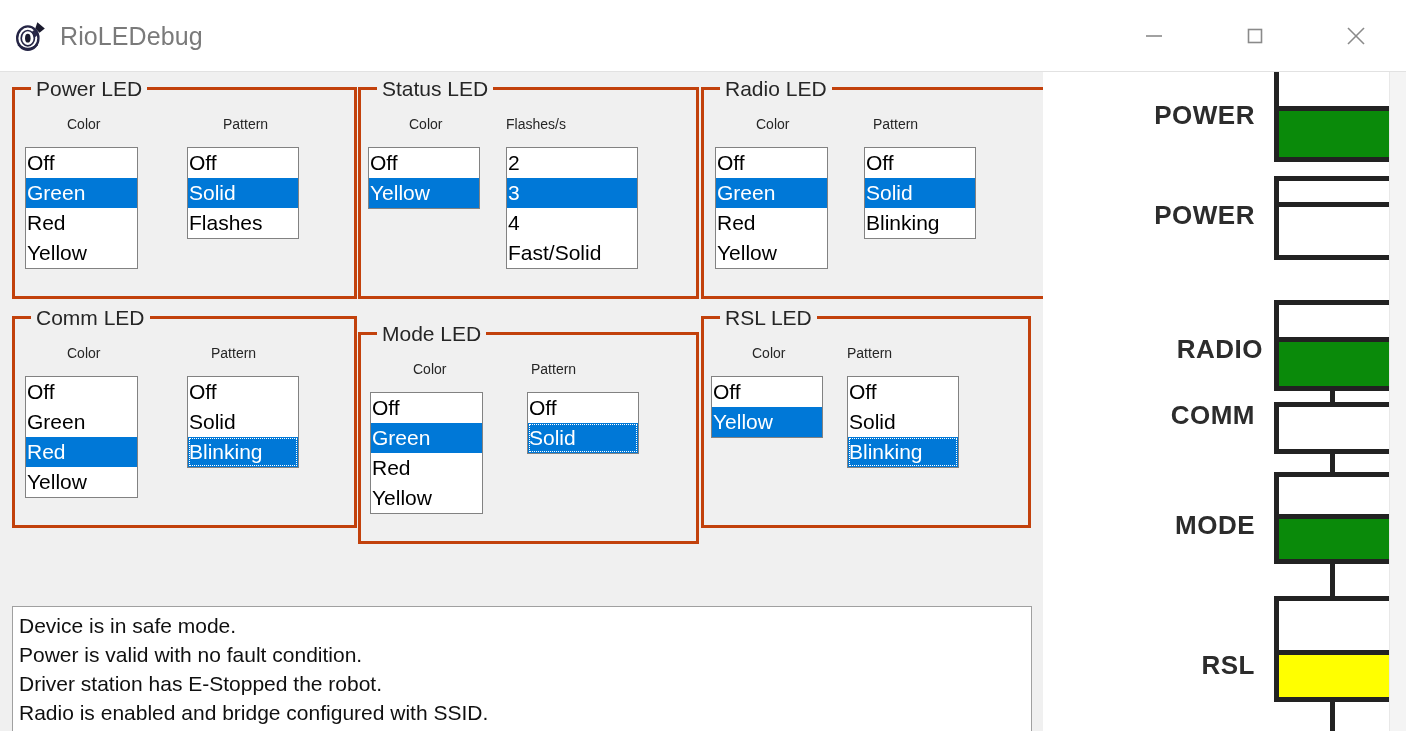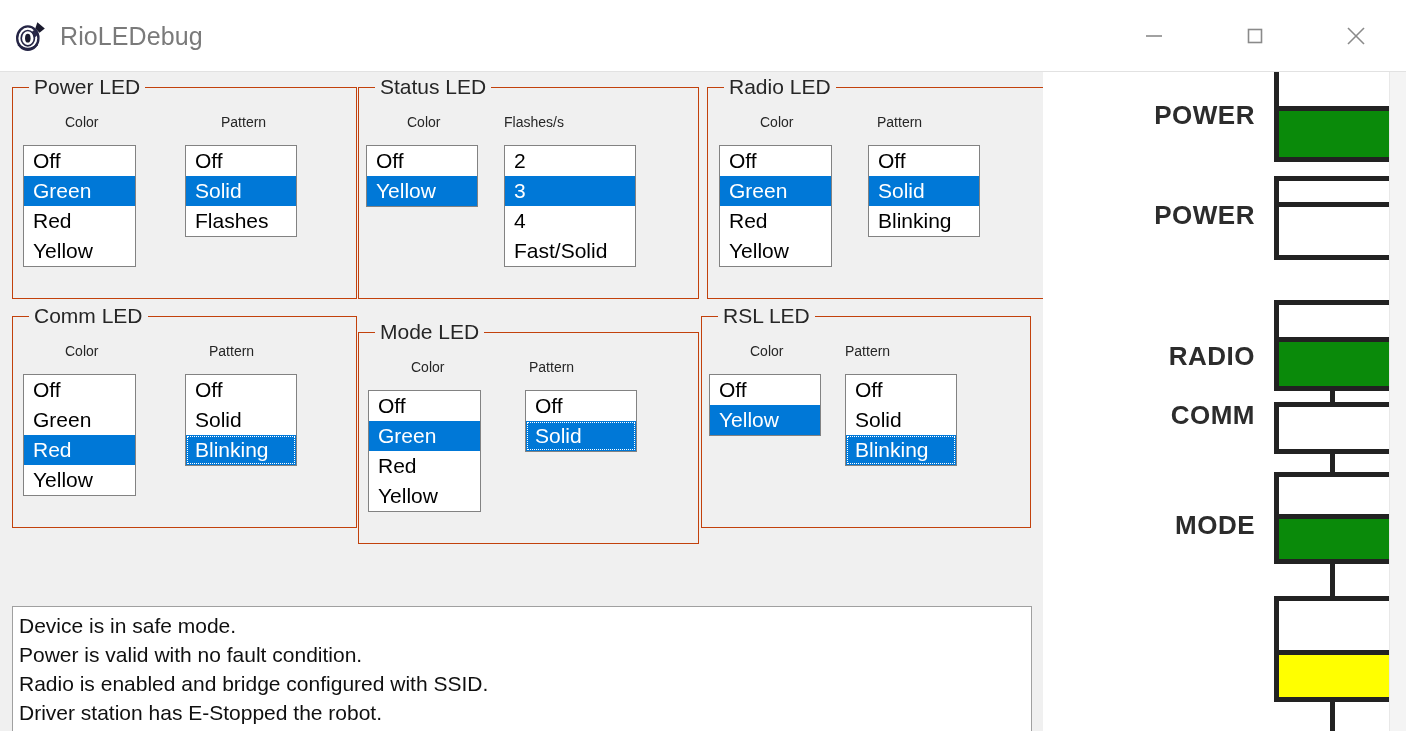--- a/index.html
+++ b/index.html
@@ -74,21 +74,21 @@
     left: 0;
     top: 72px;
     width: 1043px;
     height: 659px;
     background: #f0f0f0;
     box-sizing: border-box;
   }
 
   .groupbox {
     position: absolute;
-    border: 1px solid #c2410c;
+    border: 3px solid #c2410c;
     box-sizing: border-box;
     background: transparent;
   }
   .gb-title {
     position: absolute;
     top: -13px;
     left: 16px;
     padding: 0 5px;
     background: #f0f0f0;
     font-size: 21px;
@@ -111,21 +111,21 @@
     border: 1px solid #828282;
     box-sizing: border-box;
     overflow: hidden;
   }
   .listbox.focused {
     border: 1px solid #828282;
   }
   .lb-item {
     height: 30px;
     line-height: 30px;
-    padding-left: 9px;
+    padding-left: 1px;
     font-size: 21px;
     color: #000000;
     white-space: nowrap;
     box-sizing: border-box;
     font-family: "Liberation Sans", sans-serif;
   }
   .lb-item.selected {
     background: #0078d7;
     color: #ffffff;
   }
@@ -270,21 +270,21 @@
       </div>
       <span class="col-label" style="left:145px; top:26px;">Flashes/s</span>
       <div class="listbox" style="left:145px; top:57px; width:132px; height:122px;">
         <div class="lb-item">2</div>
         <div class="lb-item selected">3</div>
         <div class="lb-item">4</div>
         <div class="lb-item">Fast/Solid</div>
       </div>
     </div>
 
-    <div class="groupbox" style="left:701px; top:15px; width:384px; height:212px;margin-left:6px;">
+    <div class="groupbox" style="left:701px; top:15px; width:384px; height:212px;">
       <span class="gb-title">Radio LED</span>
       <span class="col-label" style="left:52px; top:26px;">Color</span>
       <div class="listbox" style="left:11px; top:57px; width:113px; height:122px;">
         <div class="lb-item">Off</div>
         <div class="lb-item selected">Green</div>
         <div class="lb-item">Red</div>
         <div class="lb-item">Yellow</div>
       </div>
       <span class="col-label" style="left:169px; top:26px;">Pattern</span>
       <div class="listbox" style="left:160px; top:57px; width:112px; height:92px;">
@@ -338,22 +338,22 @@
       <div class="listbox focused" style="left:143px; top:57px; width:112px; height:92px;">
         <div class="lb-item">Off</div>
         <div class="lb-item">Solid</div>
         <div class="lb-item selected focus-ring">Blinking</div>
       </div>
     </div>
 
     <div class="statusbox">
       <div class="status-line">Device is in safe mode.</div>
       <div class="status-line">Power is valid with no fault condition.</div>
+      <div class="status-line">Driver station has E-Stopped the robot.</div>
       <div class="status-line">Radio is enabled and bridge configured with SSID.</div>
-      <div class="status-line">Driver station has E-Stopped the robot.</div>
       <div class="status-line">Outputs enabled. Autonomous mode.</div>
 
     </div>
 
   </div>
 
   <div class="led-panel">
 
     <div class="bezel-divider" style="left:287px; top:-6px; height:50px;"></div>
     <div class="bezel-divider" style="left:287px; top:108px; height:62px;"></div>
@@ -366,27 +366,28 @@
     <div class="bezel-rect" style="left:231px; top:228px; width:125px; height:60px;"></div>
     <div class="bezel-rect" style="left:231px; top:400px; width:125px; height:60px;"></div>
     <div class="bezel-rect" style="left:231px; top:524px; width:125px; height:95px;"></div>
 
     <div class="led-name" style="left:0px; top:28px; width:212px;">POWER</div>
     <div class="led-box" id="led-power" style="left:231px; top:34px; width:125px; height:56px; background:#0a8a0a;"></div>
 
     <div class="led-name" style="left:0px; top:128px; width:212px;">POWER</div>
     <div class="led-box" id="led-status" style="left:231px; top:130px; width:125px; height:58px; background:#ffffff;"></div>
 
-    <div class="led-name" style="left:0px; top:262px; width:212px;margin-top:7px;">RADIO</div>
+    <div class="led-name" style="left:8px; top:262px; width:212px;">RADIO</div>
     <div class="led-box" id="led-radio" style="left:231px; top:265px; width:125px; height:54px; background:#0a8a0a;"></div>
 
     <div class="led-name" style="left:0px; top:328px; width:212px;">COMM</div>
     <div class="led-box" id="led-comm" style="left:231px; top:330px; width:125px; height:52px; background:#ffffff;"></div>
 
     <div class="led-name" style="left:0px; top:438px; width:212px;">MODE</div>
     <div class="led-box" id="led-mode" style="left:231px; top:442px; width:125px; height:50px; background:#0a8a0a;"></div>
 
+    <div class="led-name" style="left:0px; top:578px; width:212px;">RSL</div>
     <div class="led-box" id="led-rsl" style="left:231px; top:578px; width:125px; height:52px; background:#ffff00;"></div>
 
     <div class="led-scroll-track"></div>
   </div>
 
 </div>
 
 </body></html>

